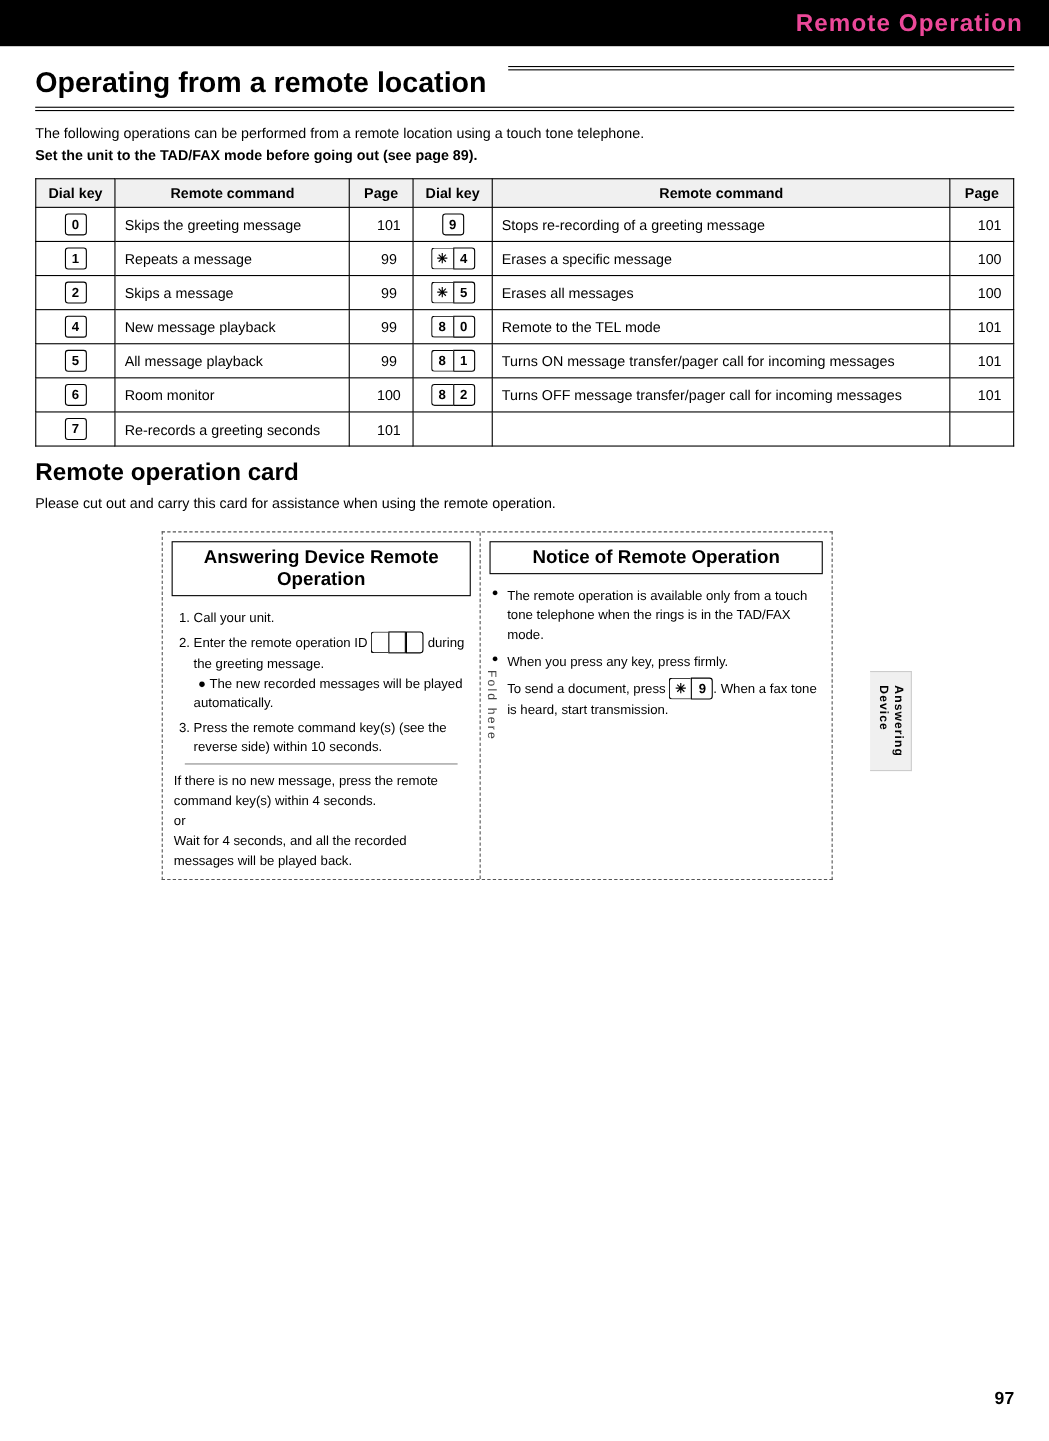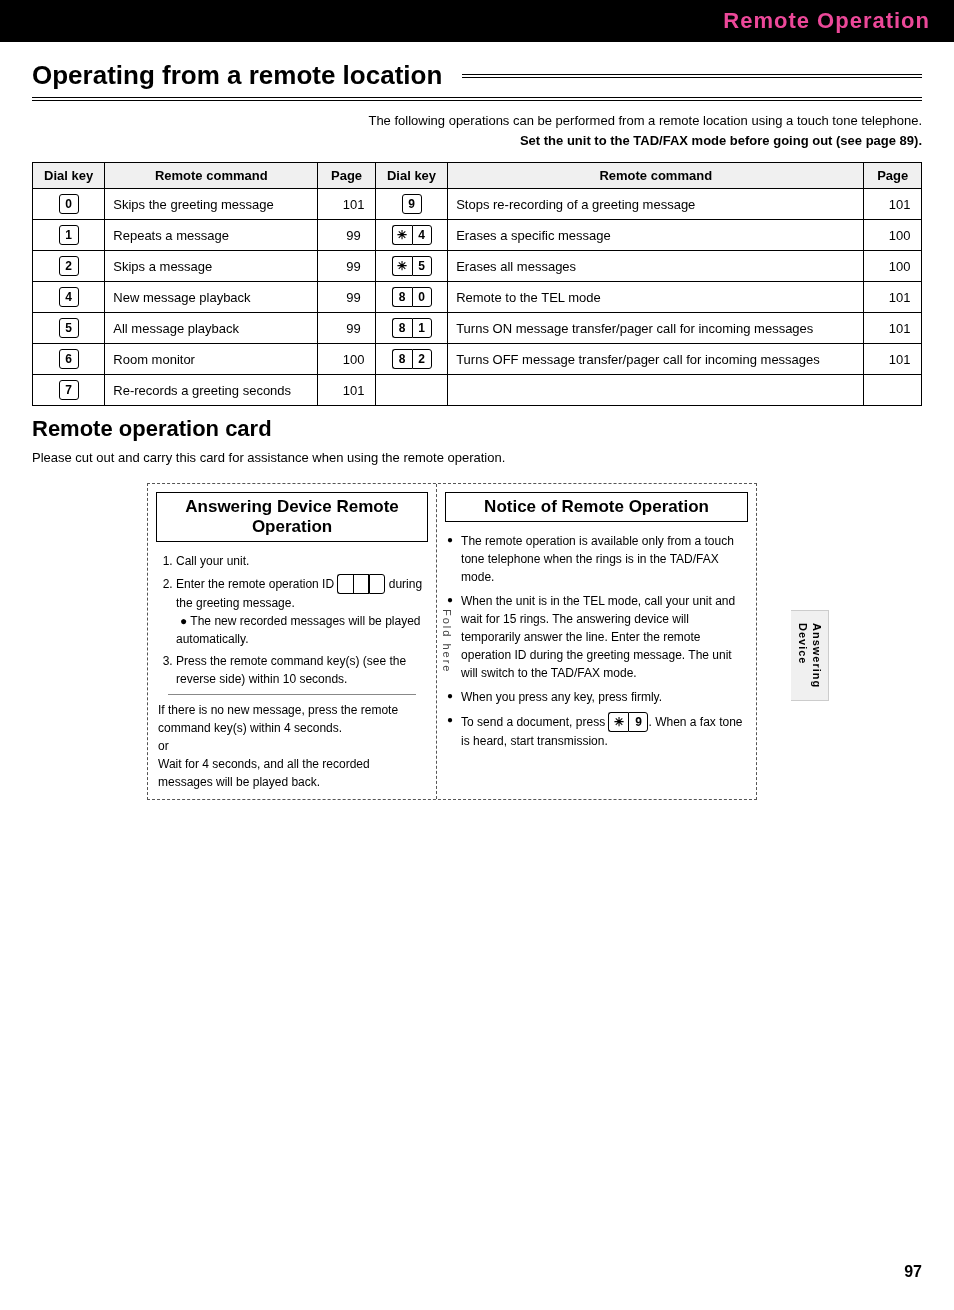--- a/index.html
+++ b/index.html
@@ -30,37 +30,36 @@
     }
 
     
     .section-title {
       font-size: 26px;
       font-weight: bold;
       border-bottom: 4px double #000;
       padding-bottom: 6px;
       margin-bottom: 10px;
       display: flex;
-      align-items: center;
+      align-items: flex-start;
       gap: 12px;
     }
     .section-title::after {
       content: '';
       flex: 1;
       border-bottom: 4px double #000;
       margin-left: 8px;
       height: 0;
       display: inline-block;
     }
 
     .intro-text {
       margin-bottom: 12px;
       font-size: 13px;
       line-height: 1.5;
-      text-align: right;
     }
     .intro-text strong {
       font-weight: bold;
     }
 
     
     .remote-table {
       width: 100%;
       border-collapse: collapse;
       font-size: 13px;
@@ -379,21 +378,20 @@
           </div>
         </div>
 
         <div class="card-right">
           <div class="card-section-header">
             <span>Notice of Remote Operation</span>
           </div>
           <div class="card-body">
             <ul>
               <li>The remote operation is available only from a touch tone telephone when the rings is in the TAD/FAX mode.</li>
-              <li>When the unit is in the TEL mode, call your unit and wait for 15 rings. The answering device will temporarily answer the line. Enter the remote operation ID during the greeting message. The unit will switch to the TAD/FAX mode.</li>
               <li>When you press any key, press firmly.</li>
               <li>To send a document, press
                 <span class="key-box-pair">
                   <span class="key-box">✳</span>
                     <span class="key-box">9</span>
                 </span>. When a fax tone is heard, start transmission.
               </li>
             </ul>
           </div>
         </div>

